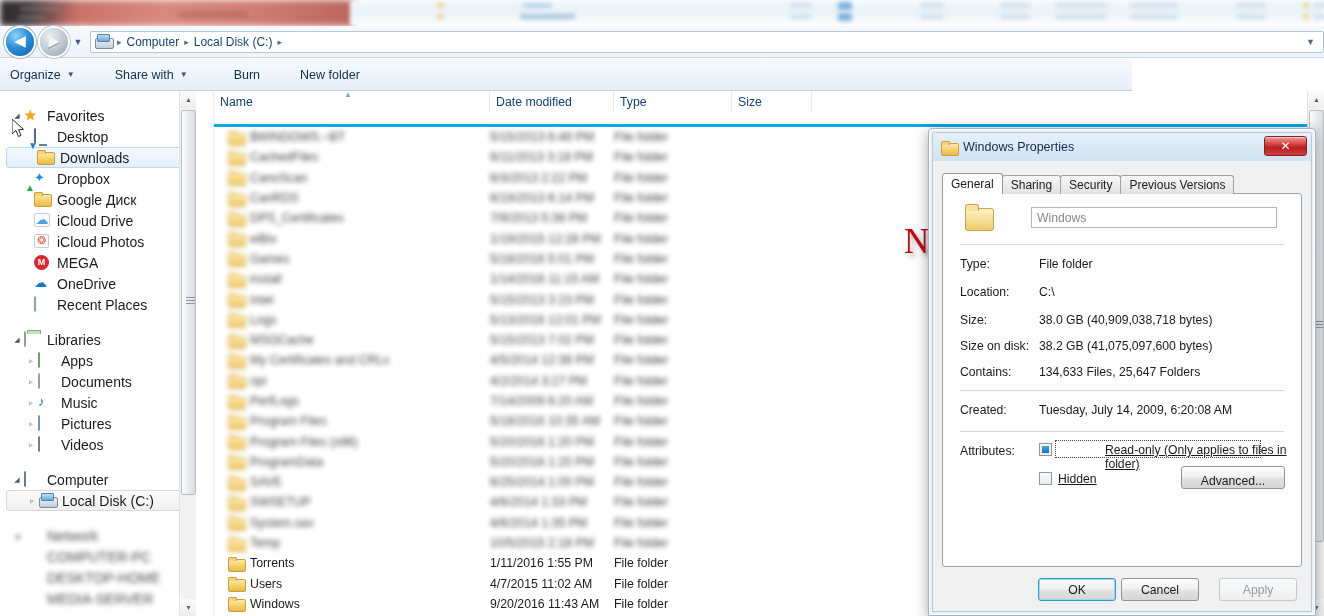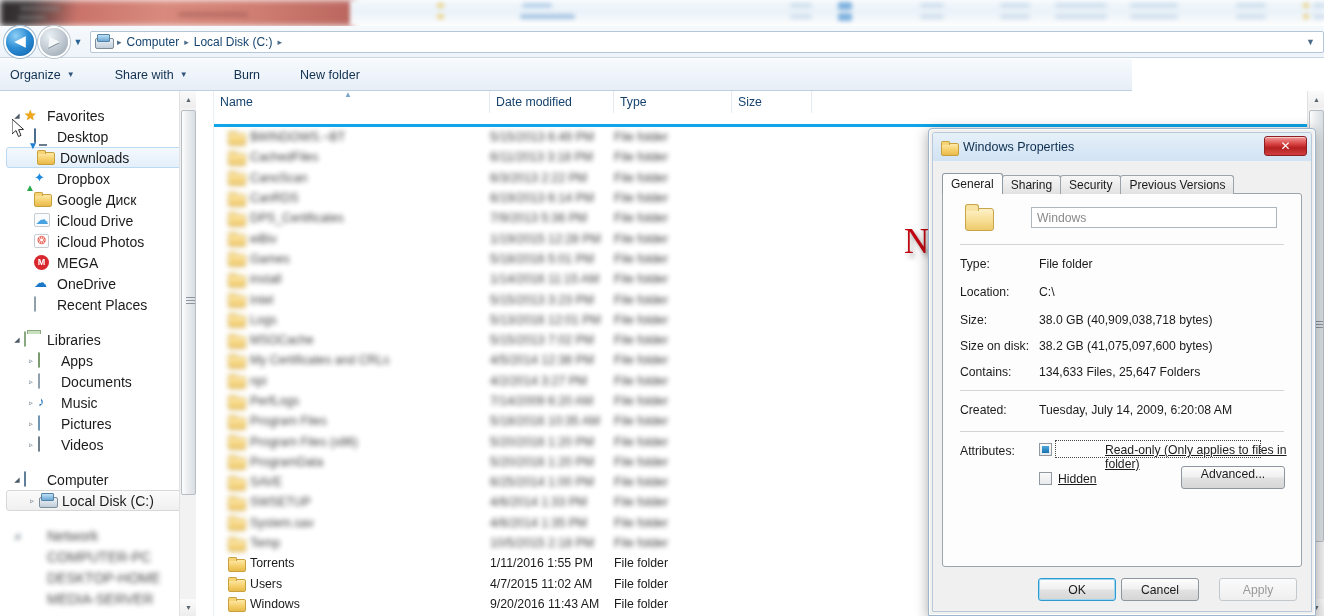--- a/index.html
+++ b/index.html
@@ -222,21 +222,21 @@
      background:linear-gradient(180deg,#fafafa,#e8eaec); }
   .cbx.filled:after { content:""; position:absolute; left:2px; top:2px; width:7px; height:7px;
      background:linear-gradient(180deg,#4ea8dd,#1572b0); }
   .focusring { position:absolute; border:1px dotted #444; }
   .ulab { position:absolute; font-size:12.2px; color:#1b1b1b; }
   .ul1 { text-decoration:underline; }
 
   #advbtn { position:absolute; right:26px; top:333px; width:104px; height:23px;
      background:linear-gradient(180deg,#fdfdfd 0%,#f0f0f0 48%,#e2e2e2 52%,#d6d6d6 100%);
      border:1px solid #8d969e; border-radius:3px; font-size:12.2px; color:#1b1b1b;
-     display:flex; align-items:flex-start; justify-content:center; }
+     display:flex; align-items:flex-end; justify-content:center; }
 
   .dbtn { position:absolute; bottom:10px; height:23px; width:78px; border-radius:3px;
      font-size:12.2px; display:flex; align-items:center; justify-content:center;
      background:linear-gradient(180deg,#fdfdfd 0%,#f0f0f0 48%,#e2e2e2 52%,#d6d6d6 100%);
      border:1px solid #8d969e; color:#1b1b1b; }
   #okbtn { right:195px; border:1px solid #2f9ad0; box-shadow:0 0 0 1px #9fd6f0 inset; }
   #cancelbtn { right:112px; }
   #applybtn { right:14px; color:#9a9a9a; border-color:#c3c8cc;
      background:linear-gradient(180deg,#fbfbfb,#efefef); }
 </style>

